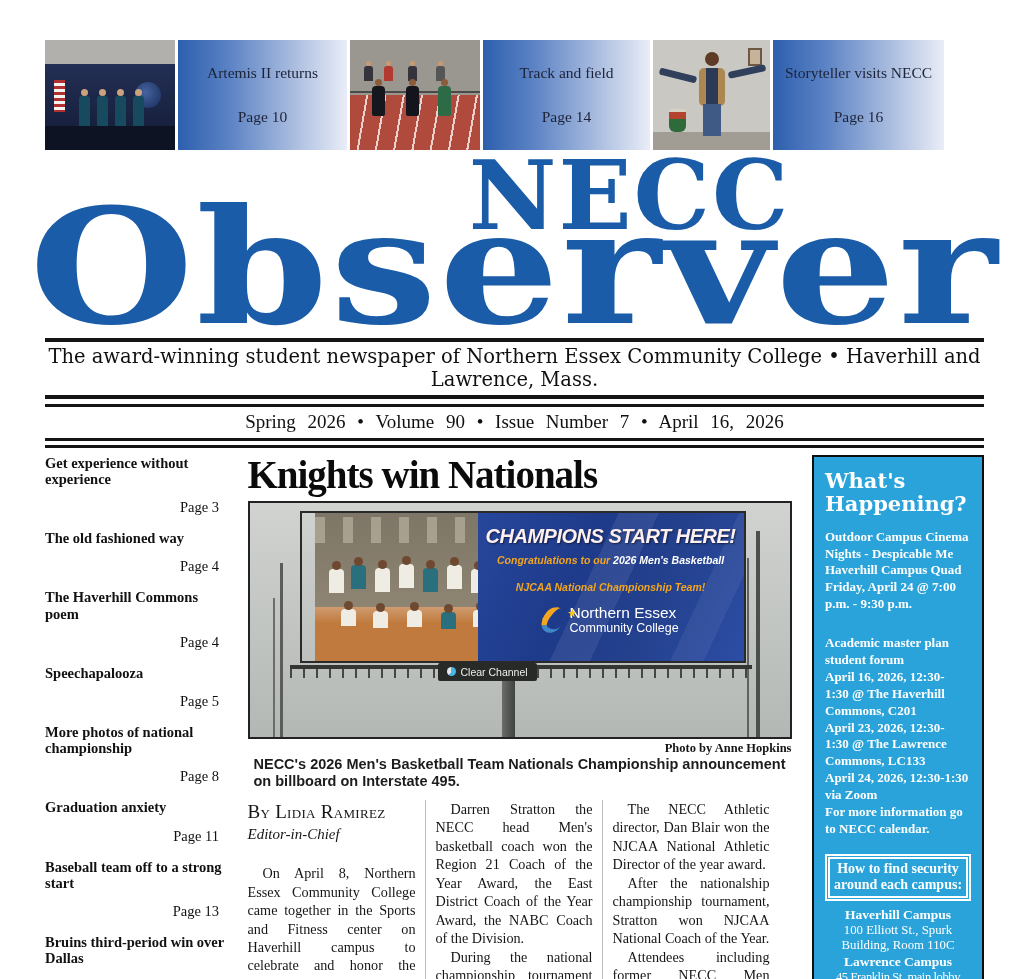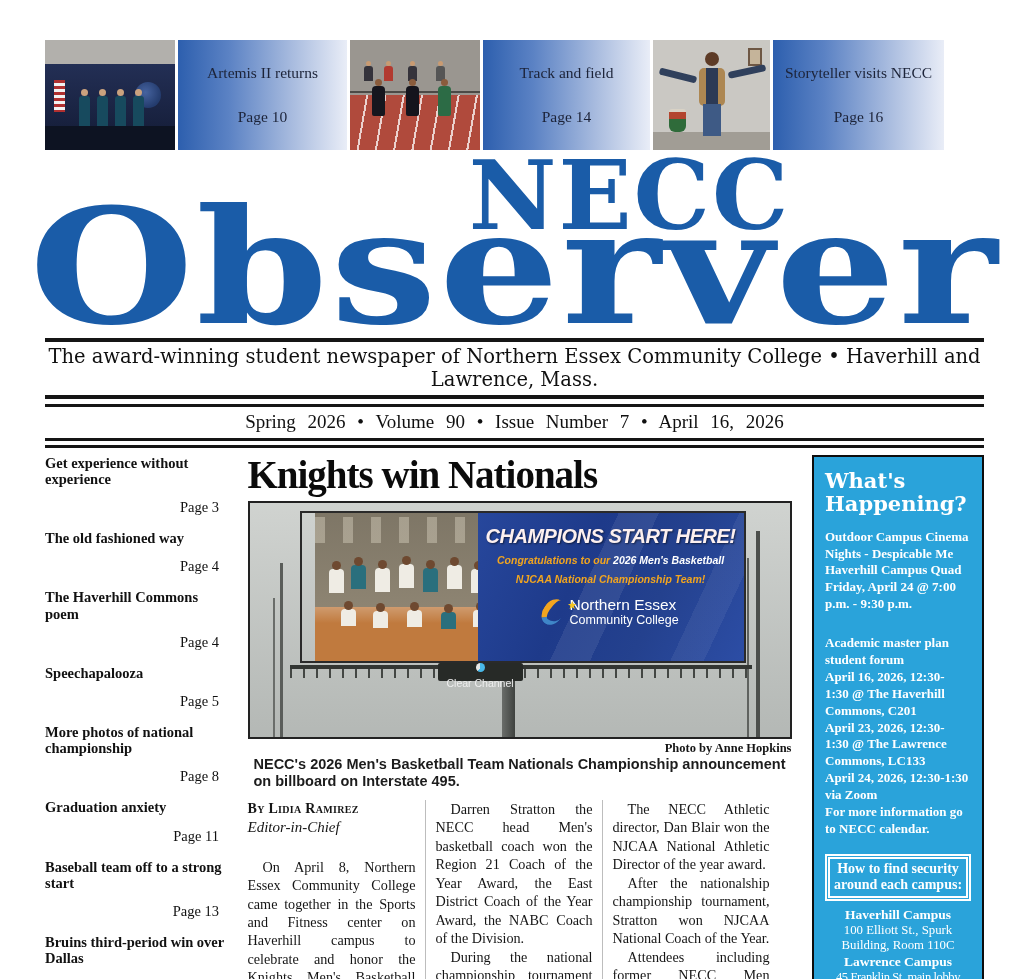--- a/index.html
+++ b/index.html
@@ -111,44 +111,44 @@
   .p9{left:26px;top:96px}.p10{left:58px;top:98px}.p11{left:92px;top:97px}.p12{left:126px;top:99px}.p13{left:158px;top:97px}
   .bb-right { flex:1; position:relative; color:#fff; text-align:center;
     font-family:"Liberation Sans", sans-serif; padding:12px 8px 6px;
     background:linear-gradient(115deg,#27479c 0%,#1e3a8a 38%,#24418e 66%,#2c4da5 100%);
   }
   .bb-right::before{content:'';position:absolute;inset:0;
     background:linear-gradient(115deg,transparent 0 42%,rgba(255,255,255,.08) 42% 54%,transparent 54% 78%,rgba(255,255,255,.06) 78% 88%,transparent 88%);}
   .bb-h { position:relative; font-size:20px; font-weight:bold; font-style:italic;
     letter-spacing:-.5px; color:#fdf0ef; text-shadow:1px 1px 2px rgba(0,0,0,.55); white-space:nowrap; }
   .bb-c { position:relative; font-size:10.5px; font-weight:bold; font-style:italic; margin-top:6px; white-space:nowrap; }
-  .bb-c2 { margin-top:7px; }
+  .bb-c2 { margin-top:15px; }
   .org { color:#f2a51f; } .wht { color:#ffffff; }
   .bb-logo { position:relative; display:flex; justify-content:center; align-items:center; gap:7px; margin-top:12px; }
   .swoosh { width:20px; height:28px; border-radius:50%; border-left:6px solid #f2a51f;
     border-bottom:5px solid #3f86c8; transform:rotate(35deg); position:relative; flex:none; }
   .star { position:absolute; top:-9px; right:-7px; color:#f6c51f; font-size:11px;
     transform:rotate(-35deg); font-style:normal; }
   .bb-logo-text { text-align:left; line-height:1; }
   .bb-l1 { font-size:15.5px; } .bb-l2 { font-size:12.5px; margin-top:2px; }
   .catwalk{left:40px;right:38px;top:162px;height:4px;background:#333633;}
   .ticks{left:40px;right:38px;top:166px;height:9px;
     background:repeating-linear-gradient(90deg,#444744 0 2px,transparent 2px 13px);}
   .cc-badge{position:absolute;left:188px;top:160px;height:18px;padding:0 9px;background:#272a27;
-    color:#eee;font-family:"Liberation Sans",sans-serif;font-size:10.5px;display:flex;align-items:center;gap:5px;border-radius:2px;z-index:2;flex-direction:column;}
+    color:#eee;font-family:"Liberation Sans",sans-serif;font-size:10.5px;display:flex;align-items:center;gap:5px;border-radius:2px;z-index:2;}
   .cc-icon{width:9px;height:9px;border-radius:50%;background:conic-gradient(#49b8e8 0 60%,#e8e8e8 60% 100%);flex:none;}
   .bb-pole{left:252px;top:172px;width:13px;height:66px;background:linear-gradient(90deg,#6a6d6a,#3f423f);}
 
   .credit { text-align:right; font-weight:bold; font-size:12.5px; margin-top:2px; color:#151515; }
   .caption { font-family:"Liberation Sans", sans-serif; font-weight:bold; font-size:14.5px;
     line-height:1.22; color:#1c1c1c; padding-left:6px; }
   .cols { display:flex; margin-top:9px; }
   .col { width:168px; text-align:justify; font-size:14.2px; line-height:1.3; color:#151515; }
   .col + .col { border-left:1px solid #bdbdbd; padding-left:10px; margin-left:9px; }
-  .byline { font-variant:small-caps; font-weight:bold; font-size:14px; letter-spacing:.3px; }
+  .byline { font-variant:small-caps; font-weight:normal; font-size:19px; letter-spacing:.3px; }
   .role { font-style:italic; font-size:15px; margin-bottom:20px; }
   .col p { margin:0; text-indent:15px; }
 
   
   .happening { background:#2aa3da; border:2px solid #0d0d0d; color:#fff; height:530px;
     padding:12px 11px 8px; overflow:hidden; }
   .wh-title { font-family:"DejaVu Serif", serif; font-weight:bold; font-size:21px; line-height:1.12; }
   .ev { font-weight:bold; font-size:13px; line-height:1.3; white-space:pre-line; margin-top:13px; }
   .ev2 { margin-top:22px; }
   .sec-box { margin-top:16px; border:5px double #fff; text-align:center; font-weight:bold;

